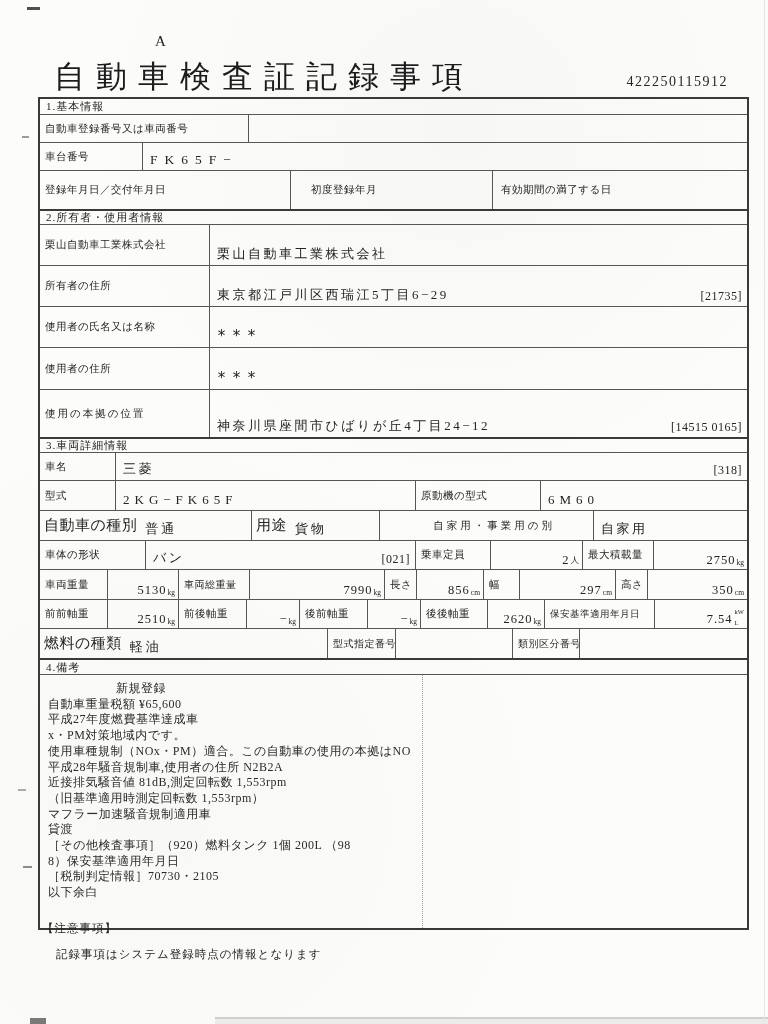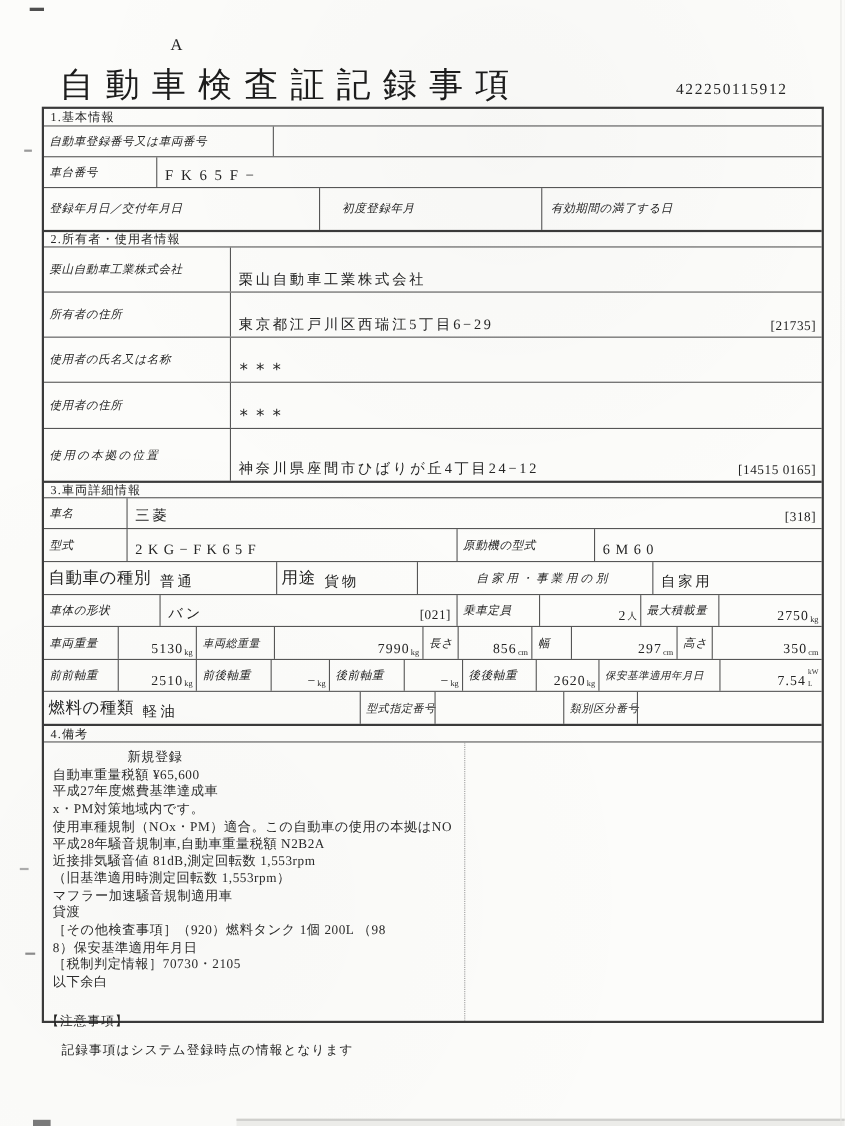--- a/index.html
+++ b/index.html
@@ -9,31 +9,31 @@
     --paper:#fcfcfa;
   }
   html,body{margin:0;padding:0;}
   body{width:768px;height:1024px;background:#e9e9e7;font-family:"Liberation Serif","DejaVu Serif",serif;}
   .page{position:relative;width:768px;height:1024px;background:var(--paper);overflow:hidden;color:var(--ink);
         background-image:radial-gradient(circle at 60% 12%, rgba(0,0,0,0.018), transparent 40%),
                          radial-gradient(circle at 20% 80%, rgba(0,0,0,0.015), transparent 45%);}
   
   .corner-a{position:absolute;left:155px;top:33px;font-size:15px;letter-spacing:1px;}
   .doc-title{position:absolute;left:54px;top:56px;font-size:31px;letter-spacing:11px;white-space:nowrap;color:#1c1c1c;}
-  .doc-number{position:absolute;right:52px;top:74px;font-size:14px;letter-spacing:1.5px;}
+  .doc-number{position:absolute;right:40px;top:74px;font-size:14px;letter-spacing:1.5px;}
 
   
   .tbl{position:absolute;left:38px;top:97px;width:707px;border:2px solid var(--heavy);background:transparent;box-sizing:content-box;}
   .r{display:flex;position:relative;border-top:1px solid var(--line);box-sizing:border-box;}
   .r:first-child{border-top:none;}
   .r.sec{border-top:2px solid var(--heavy);align-items:center;padding-left:6px;font-size:11px;letter-spacing:1px;}
   .tbl .r.sec:first-child{border-top:none;}
   .c{position:relative;display:flex;min-width:0;border-left:1px solid var(--line);box-sizing:border-box;}
   .c:first-child{border-left:none;}
-  .c.lab{align-items:center;padding-left:5px;font-size:10.5px;letter-spacing:0.5px;white-space:nowrap;font-style:italic;}
+  .c.lab{align-items:center;padding-left:5px;font-size:10.5px;letter-spacing:0.5px;white-space:nowrap;}
   .c.val{align-items:flex-end;padding:0 16px 2px 7px;margin-left:38px;}
   .c.num{justify-content:flex-end;align-items:flex-end;padding:0 3px 1px 0;}
   .v-text{font-size:13px;letter-spacing:2.5px;white-space:nowrap;}
   .v{font-size:12.5px;letter-spacing:1px;}
   .unit{font-size:7.5px;letter-spacing:0;margin-left:1px;padding-bottom:1px;}
   .code{position:absolute;right:5px;bottom:2px;font-size:12px;letter-spacing:0.5px;}
   .combo .lab-i{align-self:center;font-size:15px;letter-spacing:0.5px;padding-left:4px;white-space:nowrap;}
   .combo .val-i{align-self:flex-end;font-size:13px;letter-spacing:3px;padding:0 0 2px 8px;white-space:nowrap;}
   .ls7{letter-spacing:7px;font-size:13.5px;}
   .ls5{letter-spacing:5px;}
@@ -327,21 +327,21 @@
     <div class="r sec" style="height:16px">
         <span>4.備考</span>
       </div>
 
     <div class="r remarks" style="height:254px">
       <div class="rl">新規登録</div>
       <div class="rl">自動車重量税額 ¥65,600</div>
       <div class="rl">平成27年度燃費基準達成車</div>
       <div class="rl">x・PM対策地域内です。</div>
       <div class="rl">使用車種規制（NOx・PM）適合。この自動車の使用の本拠はNO</div>
-      <div class="rl">平成28年騒音規制車,自動車重量税額 N2B2A</div>
+      <div class="rl">平成28年騒音規制車,使用者の住所 N2B2A</div>
       <div class="rl">近接排気騒音値 81dB,測定回転数 1,553rpm</div>
       <div class="rl">（旧基準適用時測定回転数 1,553rpm）</div>
       <div class="rl">マフラー加速騒音規制適用車</div>
       <div class="rl">貸渡</div>
       <div class="rl">［その他検査事項］（920）燃料タンク 1個 200L （98</div>
       <div class="rl">8）保安基準適用年月日</div>
       <div class="rl">［税制判定情報］70730・2105</div>
       <div class="rl">以下余白</div>
     </div>
 

